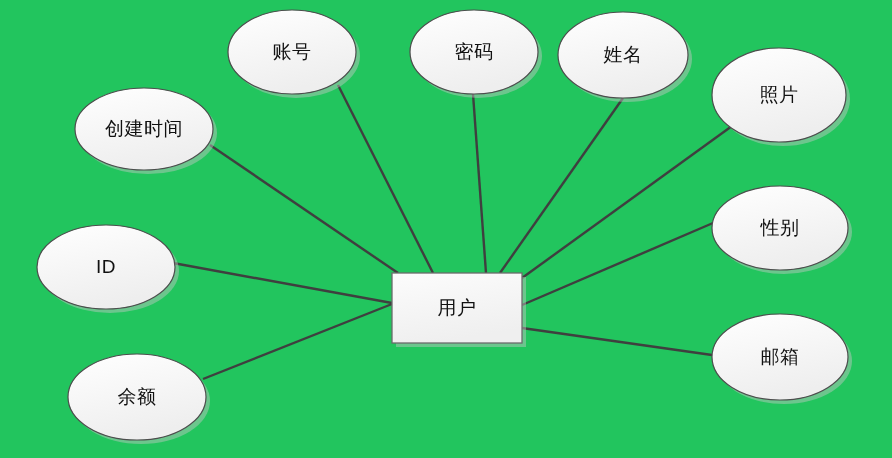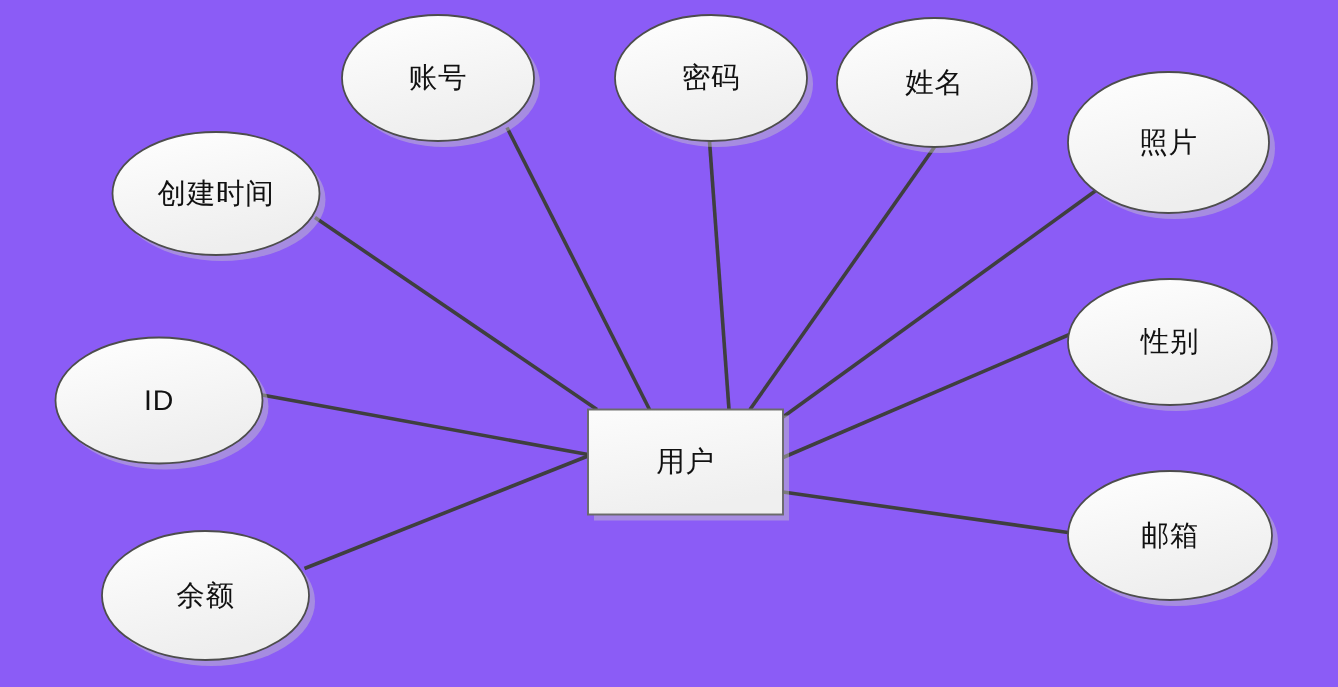--- a/index.html
+++ b/index.html
@@ -7,21 +7,21 @@
     padding: 0;
     background: #ffffff;
   }
   body {
     font-family: "Liberation Sans", "DejaVu Sans", sans-serif;
   }
   #diagram-canvas {
     position: relative;
     width: 892px;
     height: 458px;
-    background: #8b5cf6;
+    background: #22c55e;
     overflow: hidden;
   }
   #er-svg {
     position: absolute;
     top: 0;
     left: 0;
     width: 892px;
     height: 458px;
   }
   .node-label {

